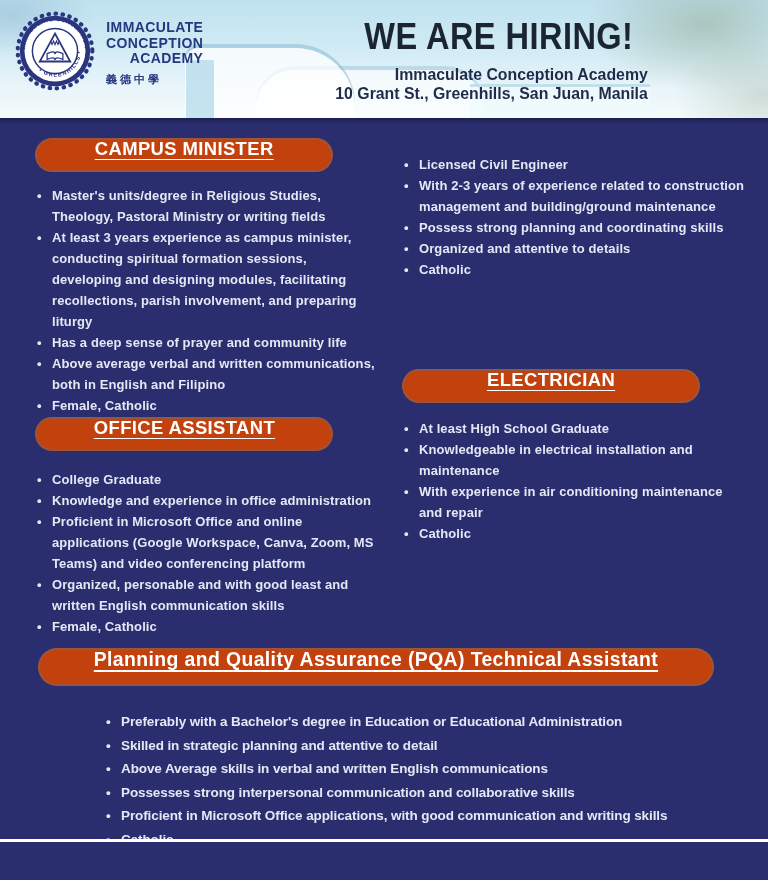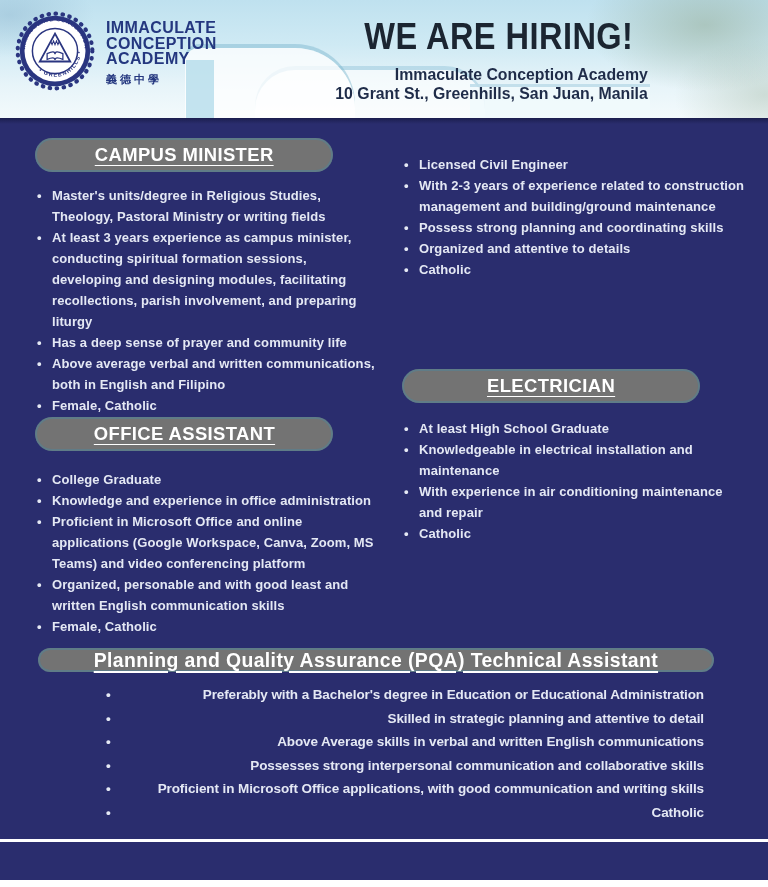--- a/index.html
+++ b/index.html
@@ -26,38 +26,38 @@
   }
   .bldg { position:absolute; background:rgba(255,255,255,.75); }
   .bldg.b1 { left:185px; top:48px; width:170px; height:70px; border-radius:14px 60px 0 0; box-shadow:0 -4px 0 rgba(120,180,205,.45);}
   .bldg.b2 { left:255px; top:70px; width:230px; height:48px; border-radius:40px 40px 0 0; background:rgba(255,255,255,.6); box-shadow:0 -4px 0 rgba(120,180,205,.35);}
   .bldg.b3 { left:186px; top:60px; width:28px; height:58px; background:rgba(150,205,225,.55);}
   .bldg.b4 { left:470px; top:84px; width:180px; height:34px; background:rgba(240,250,253,.8); border-top:3px solid rgba(130,185,210,.4);}
 
   .logo-wrap { position:absolute; left:14px; top:10px; display:flex; align-items:flex-start; }
   .seal { width:82px; height:82px; }
   .org-name { margin:10px 0 0 10px; color:#24377F; }
-  .org-line { font-size:16px; font-weight:bold; letter-spacing:.4px; line-height:15.5px; }
+  .org-line { font-size:14px; font-weight:bold; letter-spacing:.4px; line-height:15.5px;text-align:right; }
   .org-cn { margin-top:5px; font-size:11px; font-weight:bold; letter-spacing:3px; color:#24377F; }
 
   .head-center { position:absolute; left:295px; top:16px; width:360px; text-align:right; }
   .hiring-title {
     font-size:37px; font-weight:bold; color:#1B2531;
     letter-spacing:.5px; transform:scaleX(.88); transform-origin:center;
     white-space:nowrap;
   }
   .head-sub { margin-top:7px; font-size:16.5px; font-weight:bold; color:#1F2C49; line-height:19px;
               transform:scaleX(.96); transform-origin:center; white-space:nowrap;}
 
   
   .job { position:absolute; }
   .pill {
     height:34px; border-radius:17px;
-    background:#737373;
-    display:flex; align-items:center; justify-content:center;
+    background:#c2410c;
+    display:flex; align-items:flex-start; justify-content:center;
     box-shadow:inset 0 0 0 2px rgba(38,150,195,.25);
   }
   .pill-text {
     color:#fff; font-weight:bold; font-size:19px; letter-spacing:.4px;
     text-decoration:underline; text-underline-offset:4px;
     white-space:nowrap; transform:scaleX(.97);
   }
   .bullets { list-style:none; }
   .bullets li {
     position:relative; padding-left:17px;
@@ -76,23 +76,23 @@
 
   #sec-civil       { left:402px; top:144px; width:346px; }
   #sec-civil .pill { width:298px; }
   #sec-civil .bullets { margin-top:10px; }
 
   #sec-electrician { left:402px; top:369px; width:346px; }
   #sec-electrician .pill { width:298px; }
   #sec-electrician .bullets { margin-top:15px; }
 
   #sec-pqa         { left:38px;  top:648px; width:676px; }
-  #sec-pqa .pill   { width:676px; height:24px; border-radius:19px; }
+  #sec-pqa .pill   { width:676px; height:38px; border-radius:19px; }
   #sec-pqa .pill-text { font-size:20px; }
-  #sec-pqa .bullets { margin:11px 0 0 66px; width:600px;text-align:right; }
+  #sec-pqa .bullets { margin:24px 0 0 66px; width:600px; }
   #sec-pqa .bullets li { font-size:13.5px; line-height:23.5px; letter-spacing:-.1px; white-space:nowrap; }
 
   
   .body-top-shade { position:absolute; left:0; top:118px; width:768px; height:6px;
     background:linear-gradient(180deg, rgba(10,12,40,.45), rgba(10,12,40,0)); }
 
   
   .footer-sep  { position:absolute; left:0; top:839px; width:768px; height:3px; background:#fff; }
   .footer-band { position:absolute; left:0; top:842px; width:768px; height:6px; background:#2A2D6E; }
   .footer {

